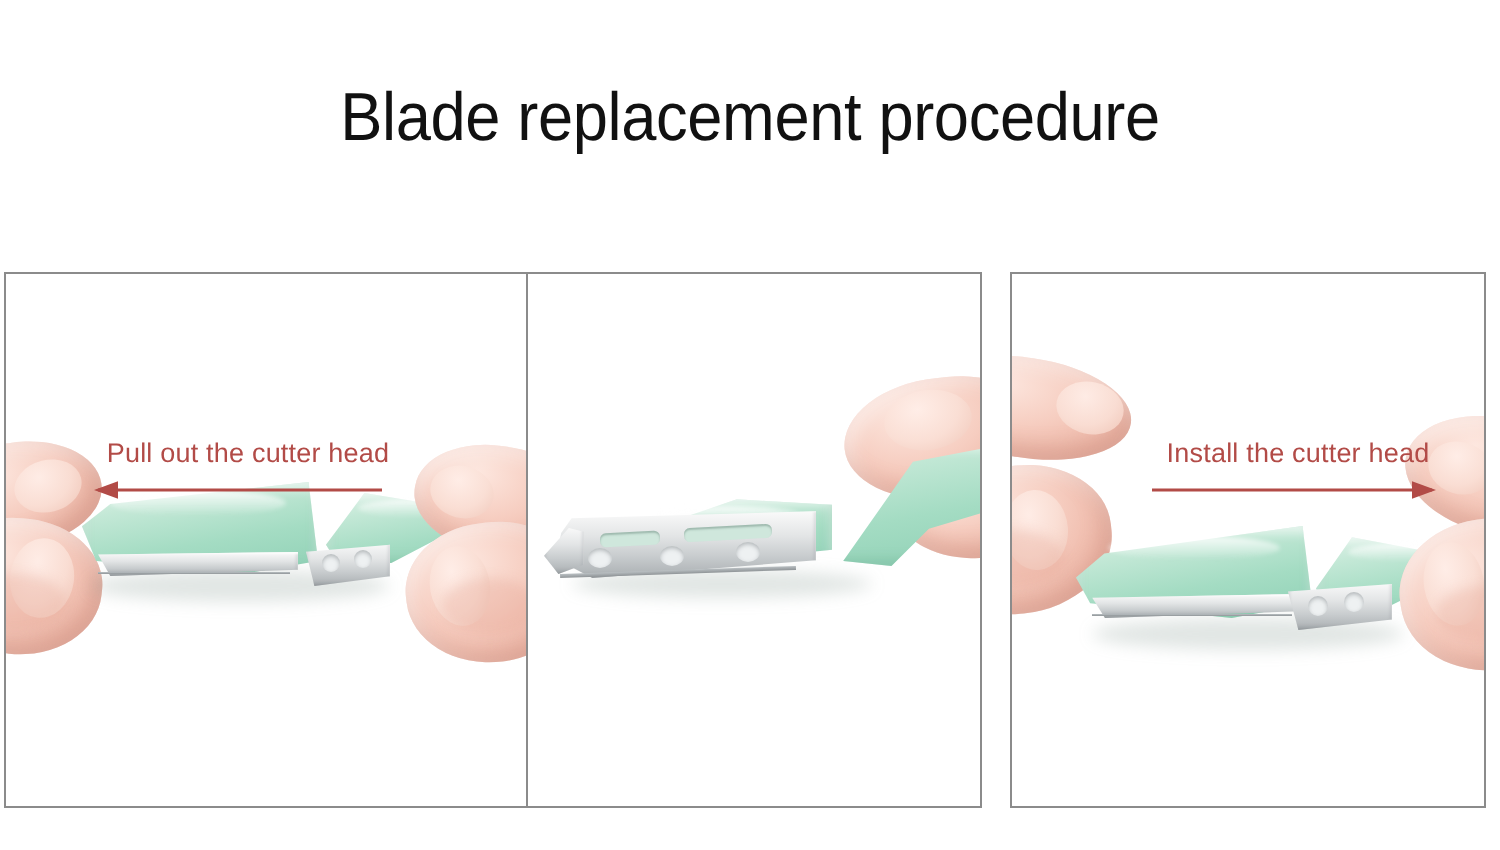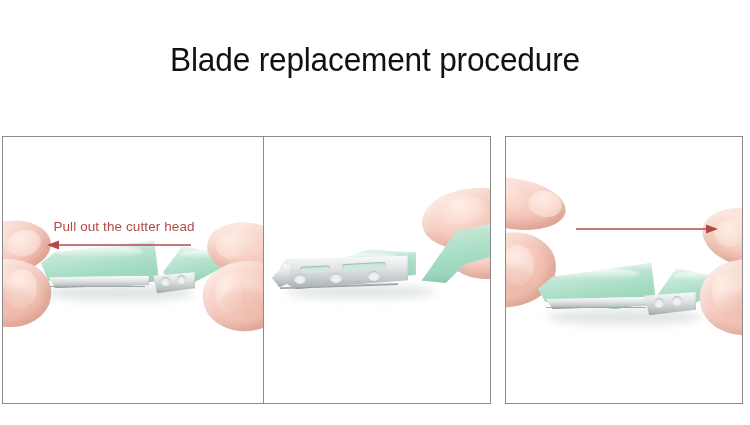--- a/index.html
+++ b/index.html
@@ -234,20 +234,21 @@
       <div class="metal-notch" style="left:166px; top:159px; width:10px; height:10px;"></div>
 
       <div class="finger" style="left:196px; top:72px; width:94px; height:58px; border-radius:50% 46% 48% 50%; transform:rotate(12deg);"></div>
       <div class="nail" style="left:208px; top:84px; width:32px; height:26px; transform:rotate(16deg);"></div>
       <div class="finger" style="left:194px; top:122px; width:94px; height:76px; border-radius:46% 50% 50% 50%; transform:rotate(-8deg);"></div>
       <div class="nail" style="left:206px; top:134px; width:30px; height:42px; transform:rotate(-10deg);"></div>
       <div class="knuckle" style="left:212px; top:156px; width:50px; height:28px;"></div>
     </div>
 
     <div class="annot" style="left:52px; top:82px; width:182px;">
+      <div class="annot-text">Install the cutter head</div>
       <svg class="annot-arrow" width="182" height="12" viewBox="0 0 182 12">
         <line x1="18" y1="6" x2="158" y2="6" stroke="#b24b47" stroke-width="1.6"></line>
         <polygon points="160,6 148,1.6 148,10.4" fill="#b24b47"></polygon>
       </svg>
     </div>
   </div>
 
 </div>
 
 </body></html>

